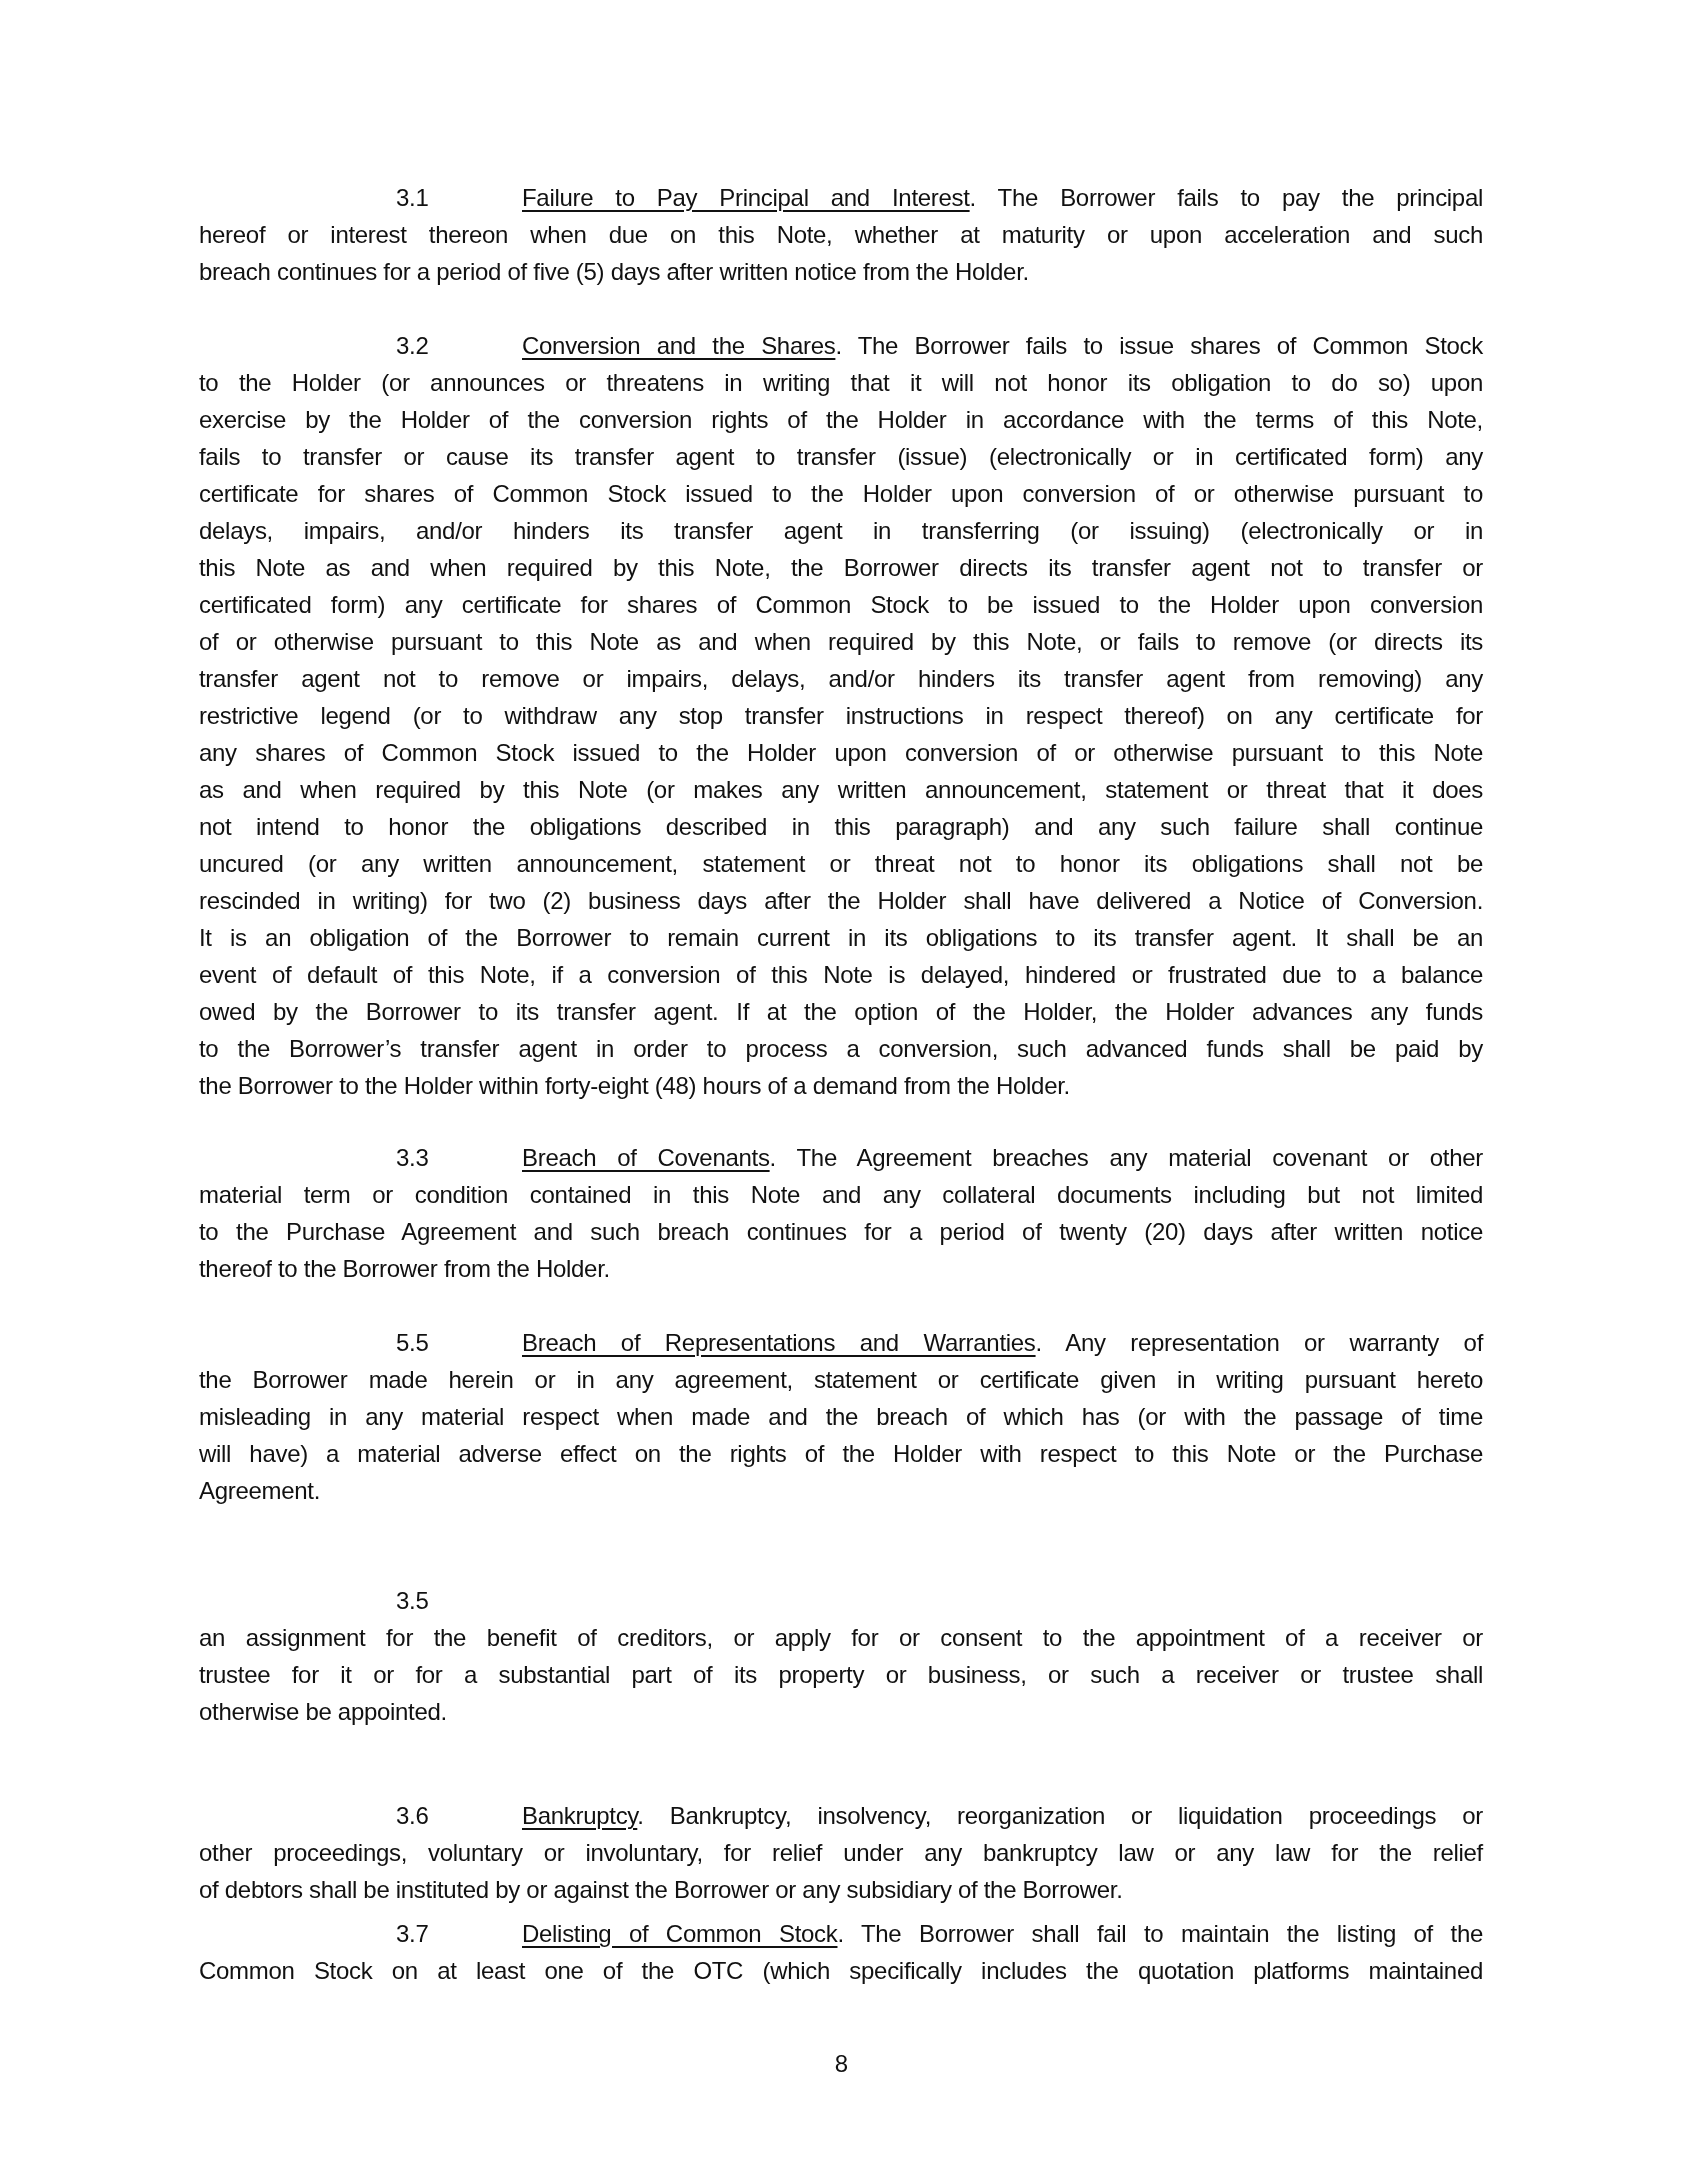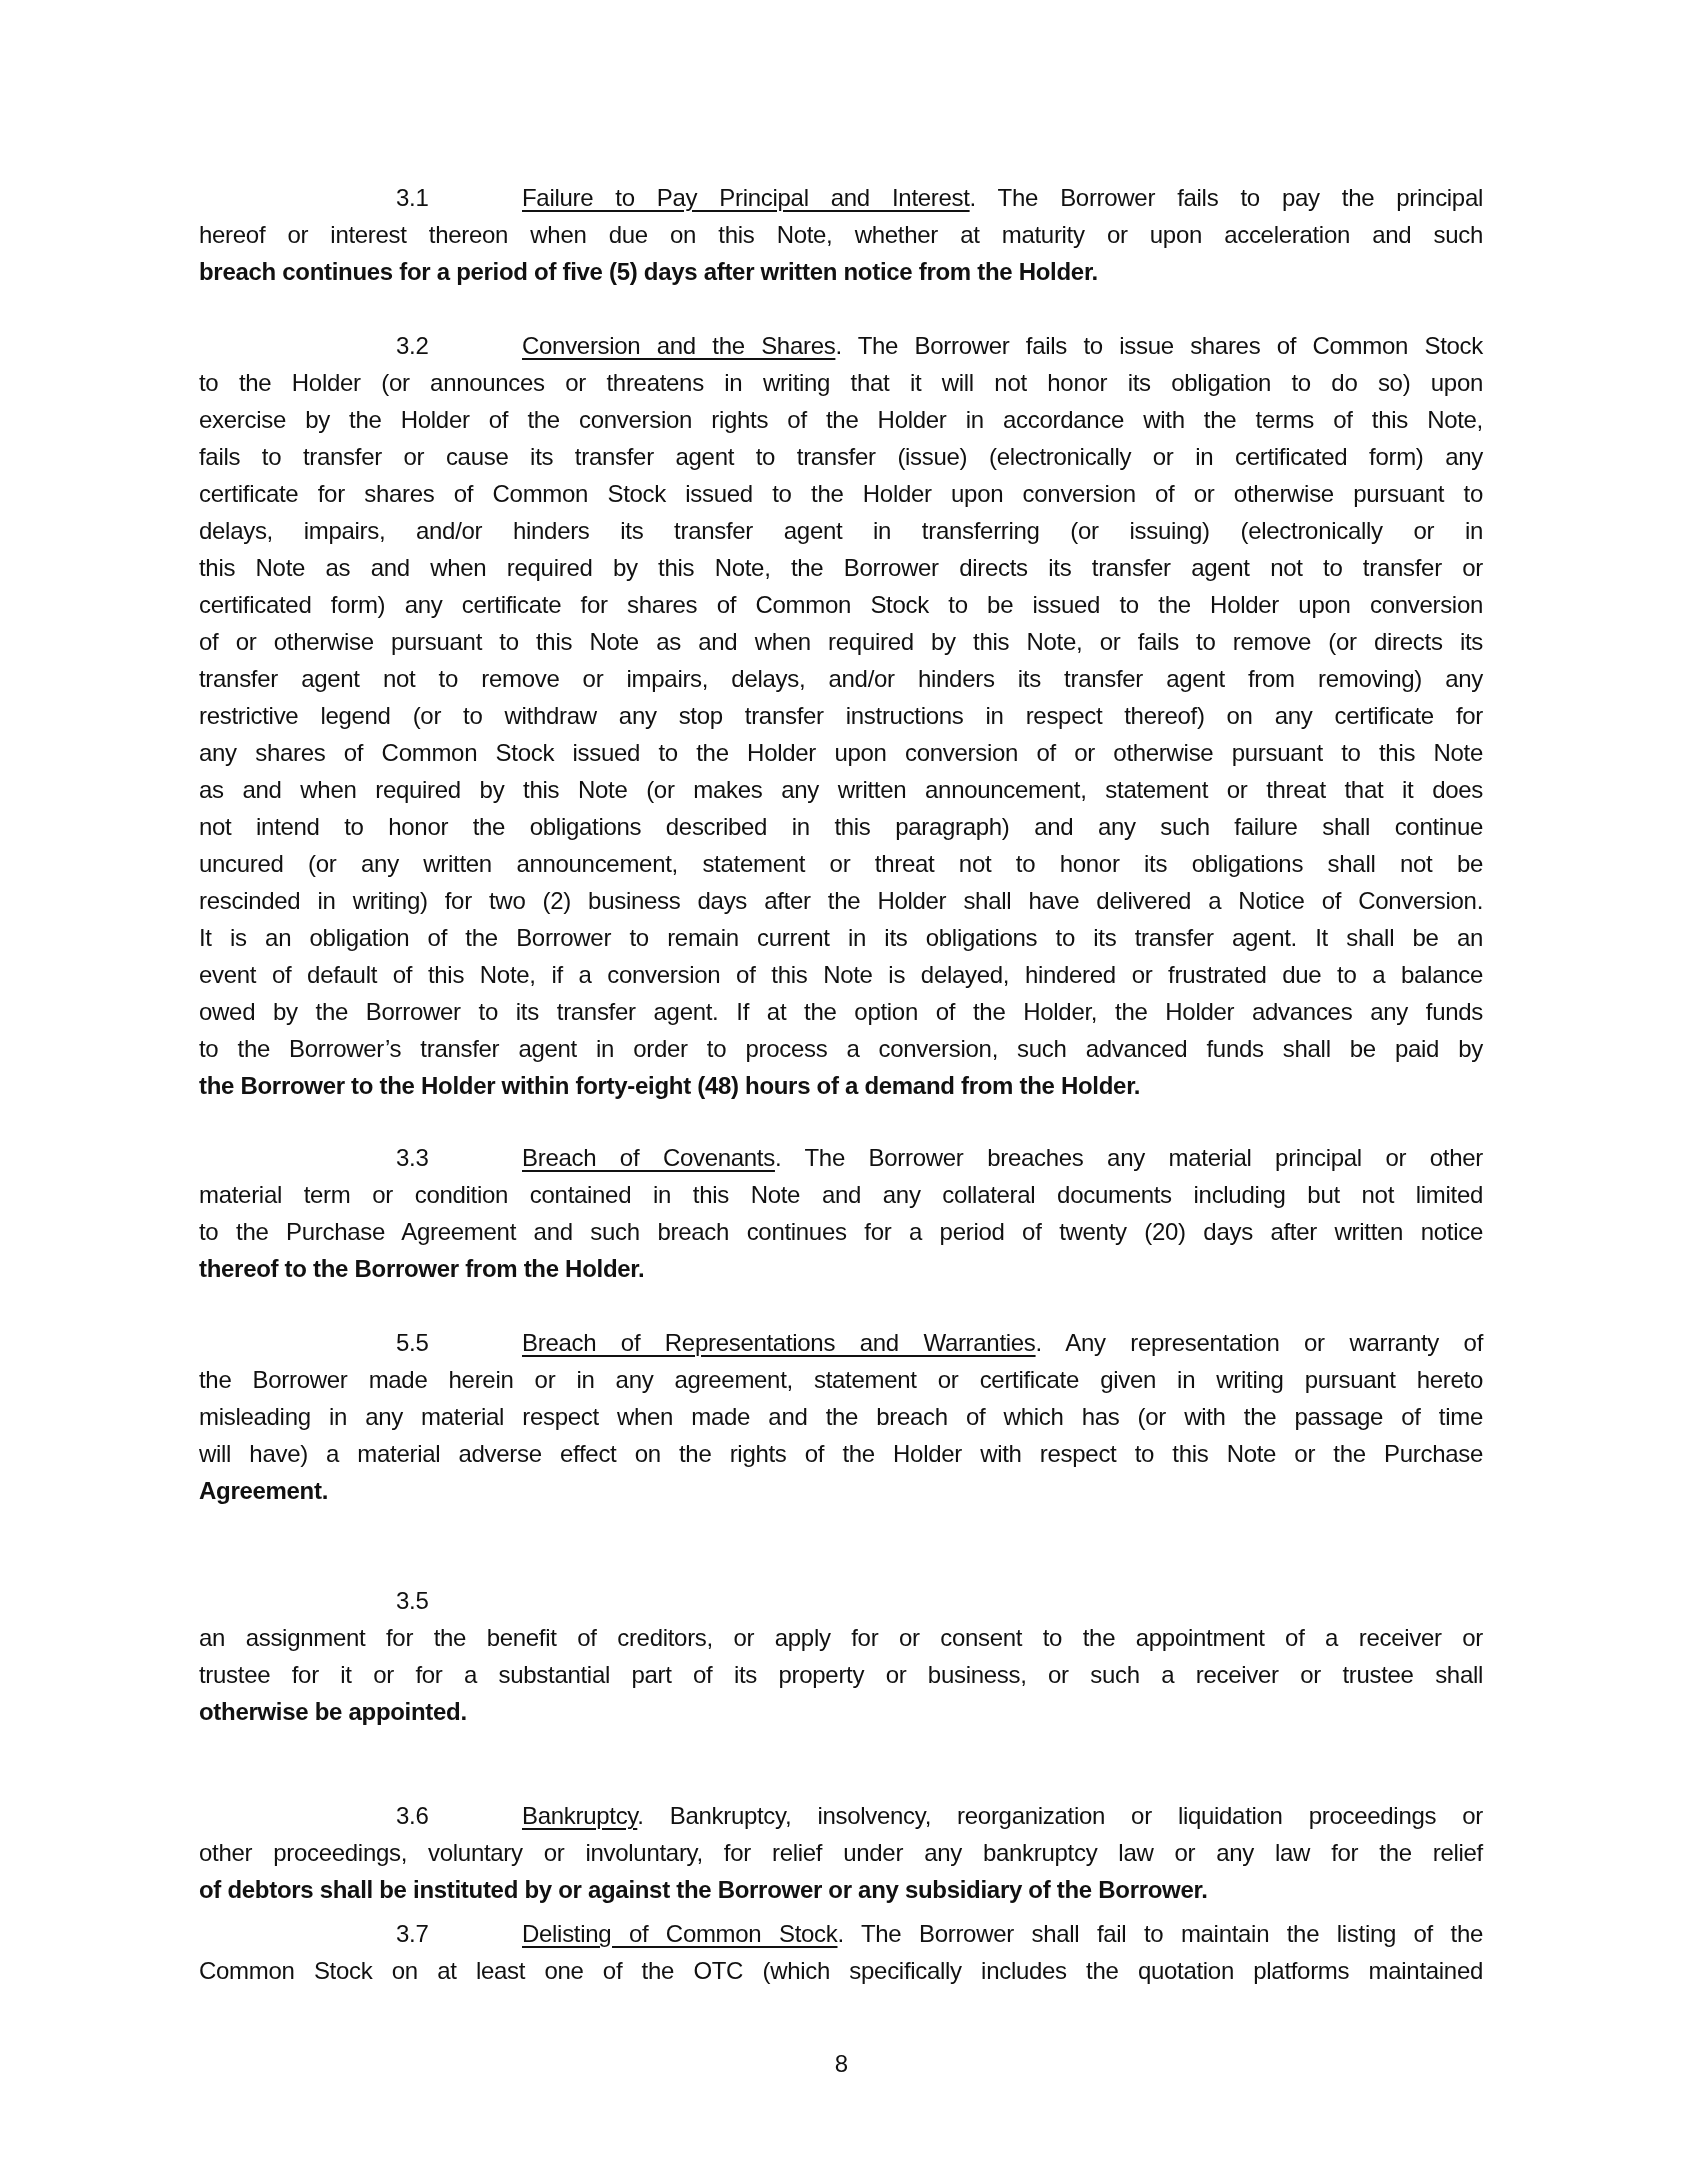--- a/index.html
+++ b/index.html
@@ -7,21 +7,21 @@
   .page {
     position: absolute; left: 0; top: 0; width: 1683px; height: 1554px; background: #ffffff;
     font-family: "Liberation Sans", sans-serif; color: #111111;
   }
   .para { position: absolute; left: 199px; width: 1284px; }
   .line {
     display: block; height: 37px; line-height: 37px; font-size: 24px;
     letter-spacing: -0.3px; white-space: nowrap; text-align: justify; text-align-last: justify;
     overflow: visible;
   }
-  .line.last { text-align: left; text-align-last: left; font-weight: bold; }
+  .line.last { text-align: left; text-align-last: left; }
   .first-line { display: flex; align-items: baseline; }
   .num { display: inline-block; width: 296px; padding-left: 197px; box-sizing: border-box; flex: 0 0 296px; }
   .first-rest { flex: 1 1 auto; white-space: nowrap; text-align: justify; text-align-last: justify; }
   .heading { text-decoration: underline; text-decoration-thickness: 2px; text-underline-offset: 4px; margin-left: 27px; }
   .page-number {
     position: absolute; left: 0; width: 1683px; top: 2045px; text-align: center;
     font-size: 24px; line-height: 37px;
   }
 </style>
 </head>
@@ -61,21 +61,21 @@
     <span class="line">It is an obligation of the Borrower to remain current in its obligations to its transfer agent. It shall be an</span>
     <span class="line">event of default of this Note, if a conversion of this Note is delayed, hindered or frustrated due to a balance</span>
     <span class="line">owed by the Borrower to its transfer agent. If at the option of the Holder, the Holder advances any funds</span>
     <span class="line">to the Borrower’s transfer agent in order to process a conversion, such advanced funds shall be paid by</span>
     <span class="line last">the Borrower to the Holder within forty-eight (48) hours of a demand from the Holder.</span>
   </div>
 
   <div class="para" style="top:1139px">
     <div class="line first-line">
       <span class="num">3.3</span>
-      <span class="first-rest"><span class="heading">Breach of Covenants</span><span>.  The Borrower breaches any material principal or other</span></span>
+      <span class="first-rest"><span class="heading">Breach of Covenants</span><span>.  The Agreement breaches any material covenant or other</span></span>
     </div>
     <span class="line">material term or condition contained in this Note and any collateral documents including but not limited</span>
     <span class="line">to the Purchase Agreement and such breach continues for a period of twenty (20) days after written notice</span>
     <span class="line last">thereof to the Borrower from the Holder.</span>
   </div>
 
   <div class="para" style="top:1324px">
     <div class="line first-line">
       <span class="num">5.5</span>
       <span class="first-rest"><span class="heading">Breach of Representations and Warranties</span><span>.  Any representation or warranty of</span></span>

